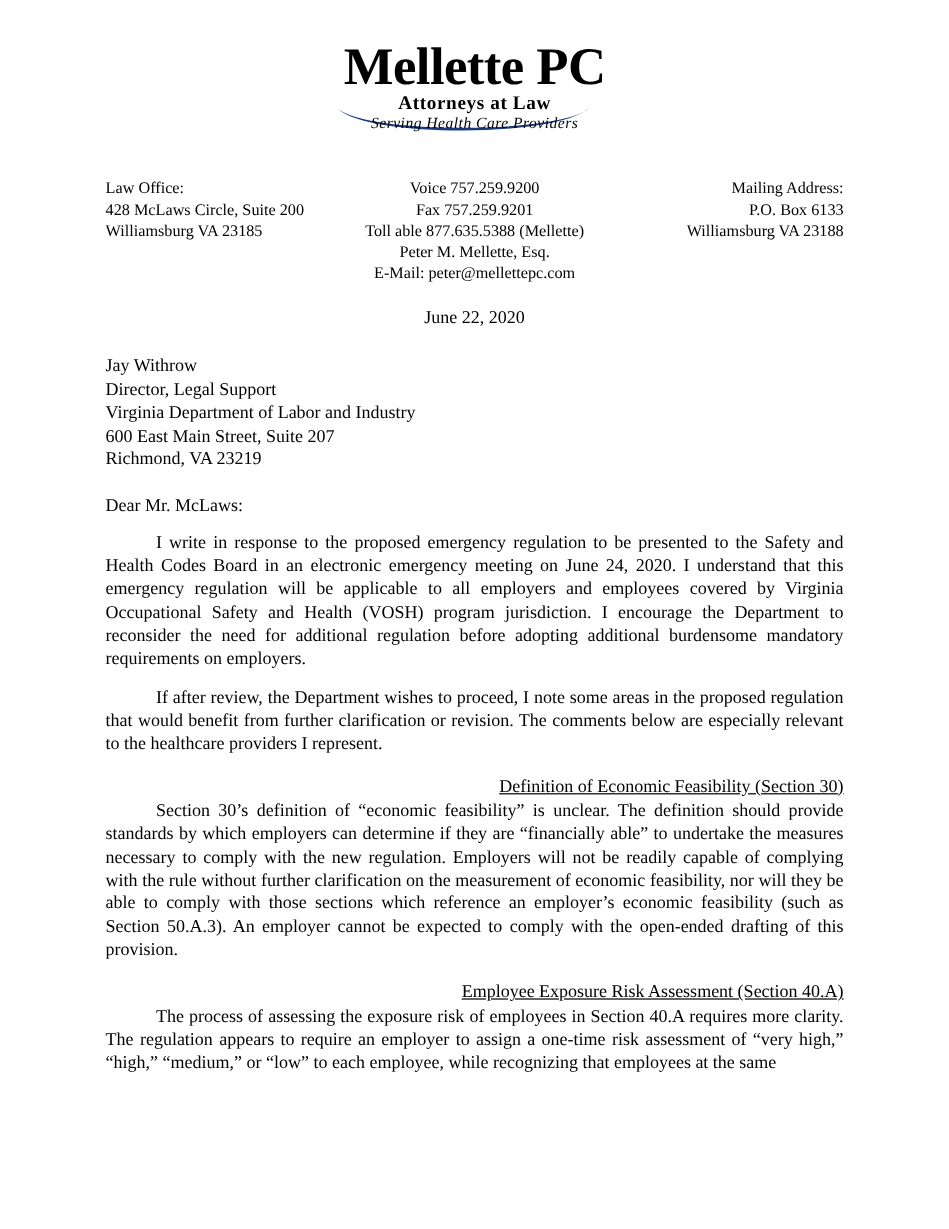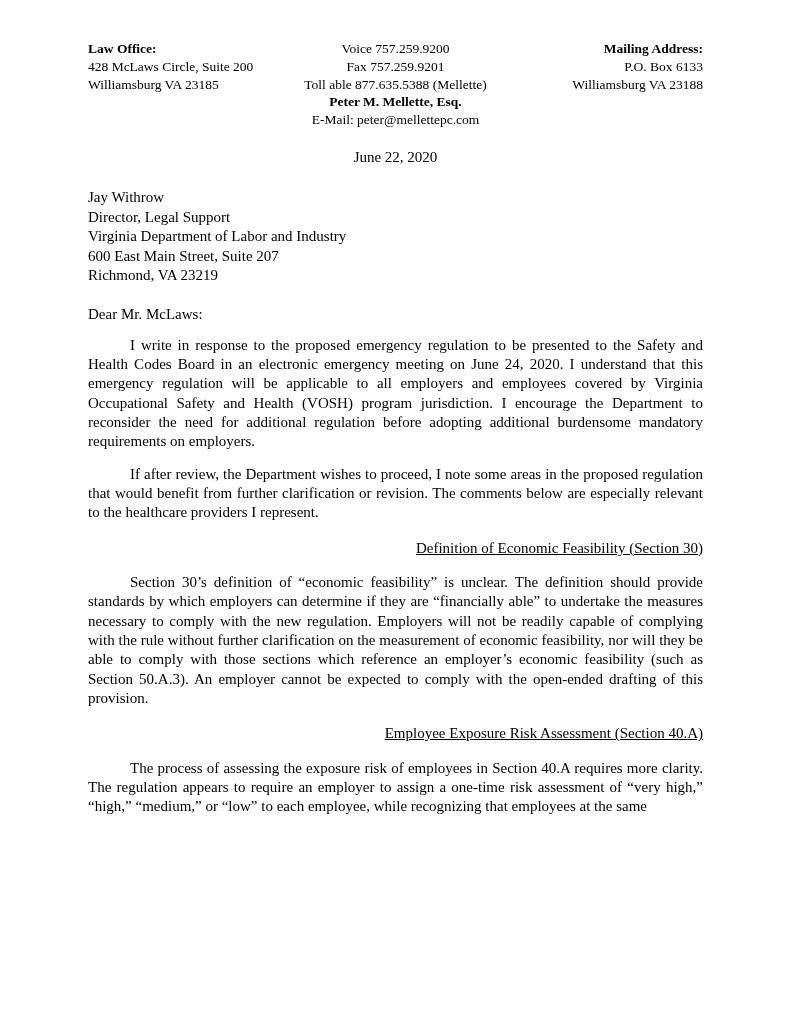--- a/index.html
+++ b/index.html
@@ -73,21 +73,21 @@
     display: flex;
     justify-content: space-between;
     align-items: flex-start;
     font-size: 13.5px;
     line-height: 1.32;
     margin-top: 6px;
   }
   .contacts .col-left { width: 215px; text-align: left; }
   .contacts .col-mid  { flex: 1; text-align: center; }
   .contacts .col-right{ width: 215px; text-align: right; }
-  .bold { font-weight: bold; }
+  .bold { font-weight: normal; }
 
   
   .date {
     text-align: center;
     font-size: 15px;
     margin-top: 20px;
   }
   .addr {
     font-size: 15px;
     line-height: 1.30;
@@ -126,27 +126,37 @@
     text-indent: 42px;
   }
   h2.section-heading {
     font-size: 15px;
     font-weight: normal;
     text-decoration: underline;
     margin: 16px 0 0 0;
     line-height: 1.29;
     text-align: right;
   }
-  h2.section-heading + p.para { margin-top: 15px; }
+  h2.section-heading + p.para { margin-top: 1px; }
 </style>
 </head>
 <body>
 
 <div class="page">
 
+  <div class="letterhead">
+    <div class="logo-wrap">
+      <div class="logo-name">Mellette PC</div>
+      <div class="logo-sub">Attorneys at Law</div>
+      <div class="logo-tag">Serving Health Care Providers</div>
+      <svg class="swoosh" viewBox="0 0 220 30" preserveAspectRatio="none">
+        <path d="M4 6 C 30 30, 190 30, 214 4 C 196 26, 34 28, 4 6 Z" fill="#1a3a7a"></path>
+      </svg>
+    </div>
+  </div>
 
   <div class="contacts">
     <div class="col-left">
       <div class="bold">Law Office:</div>
       <div>428 McLaws Circle, Suite 200</div>
       <div>Williamsburg VA  23185</div>
     </div>
     <div class="col-mid">
       <div>Voice 757.259.9200</div>
       <div>Fax 757.259.9201</div>

